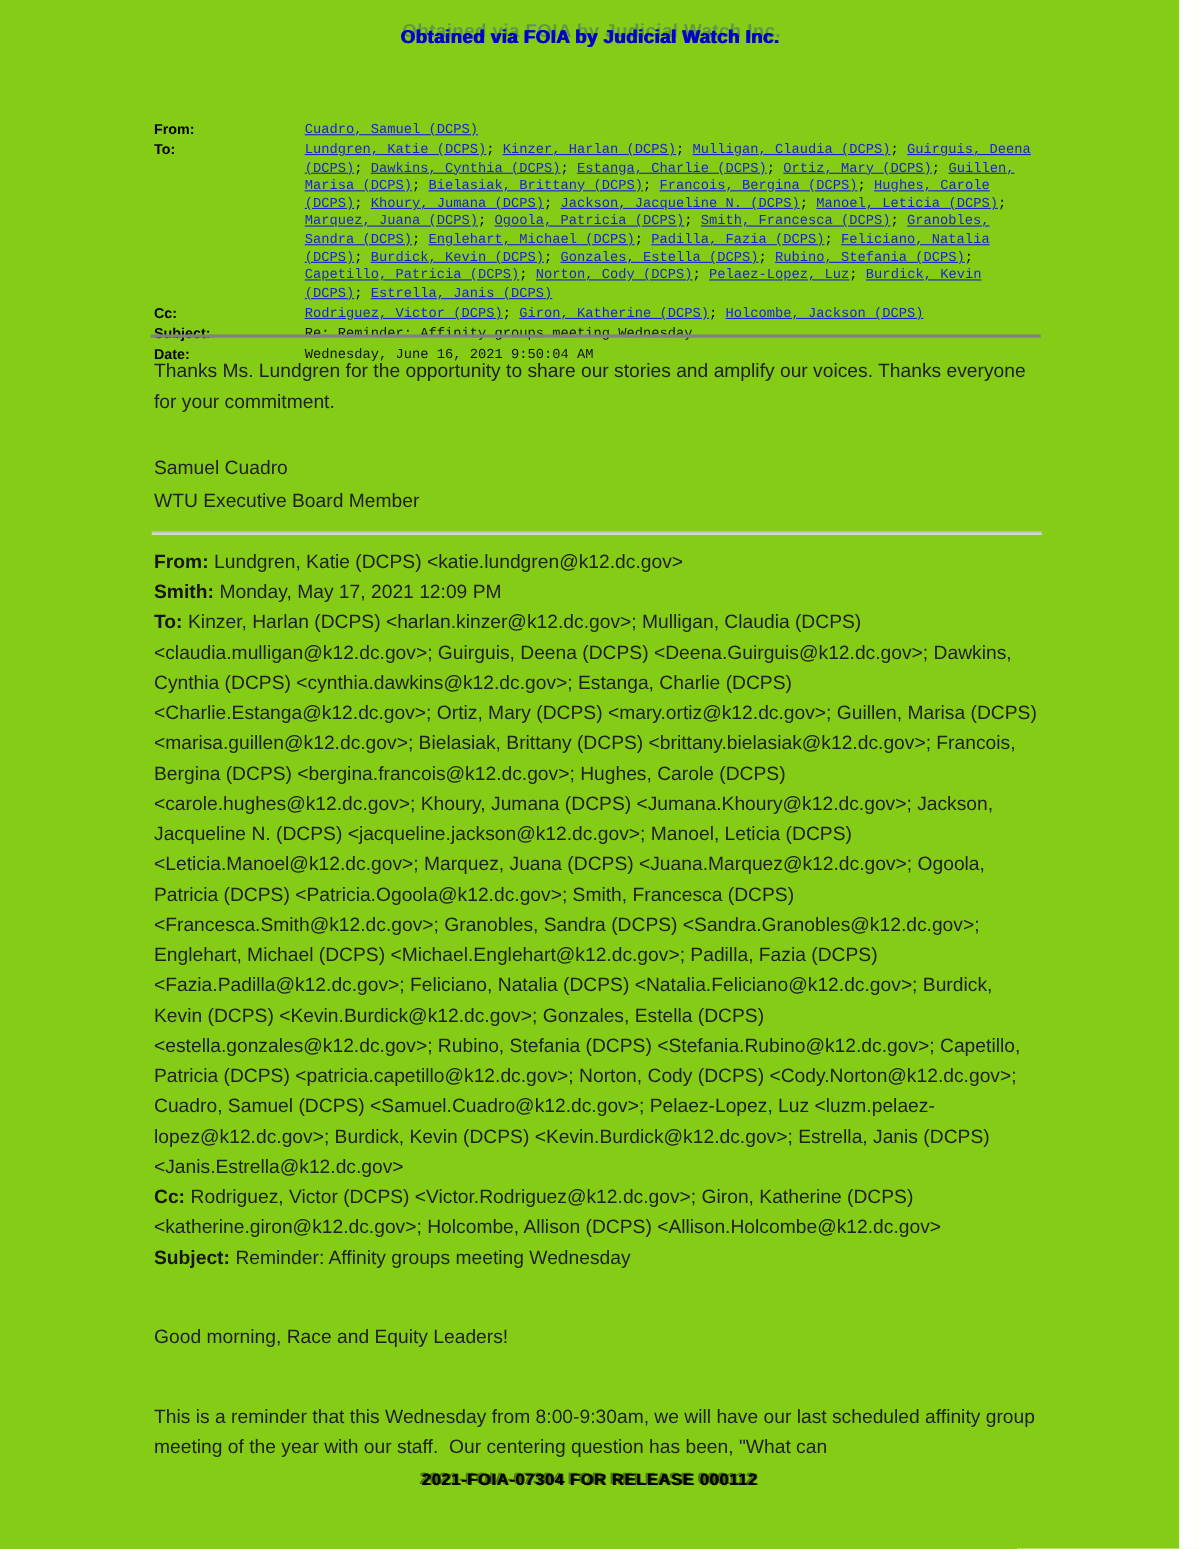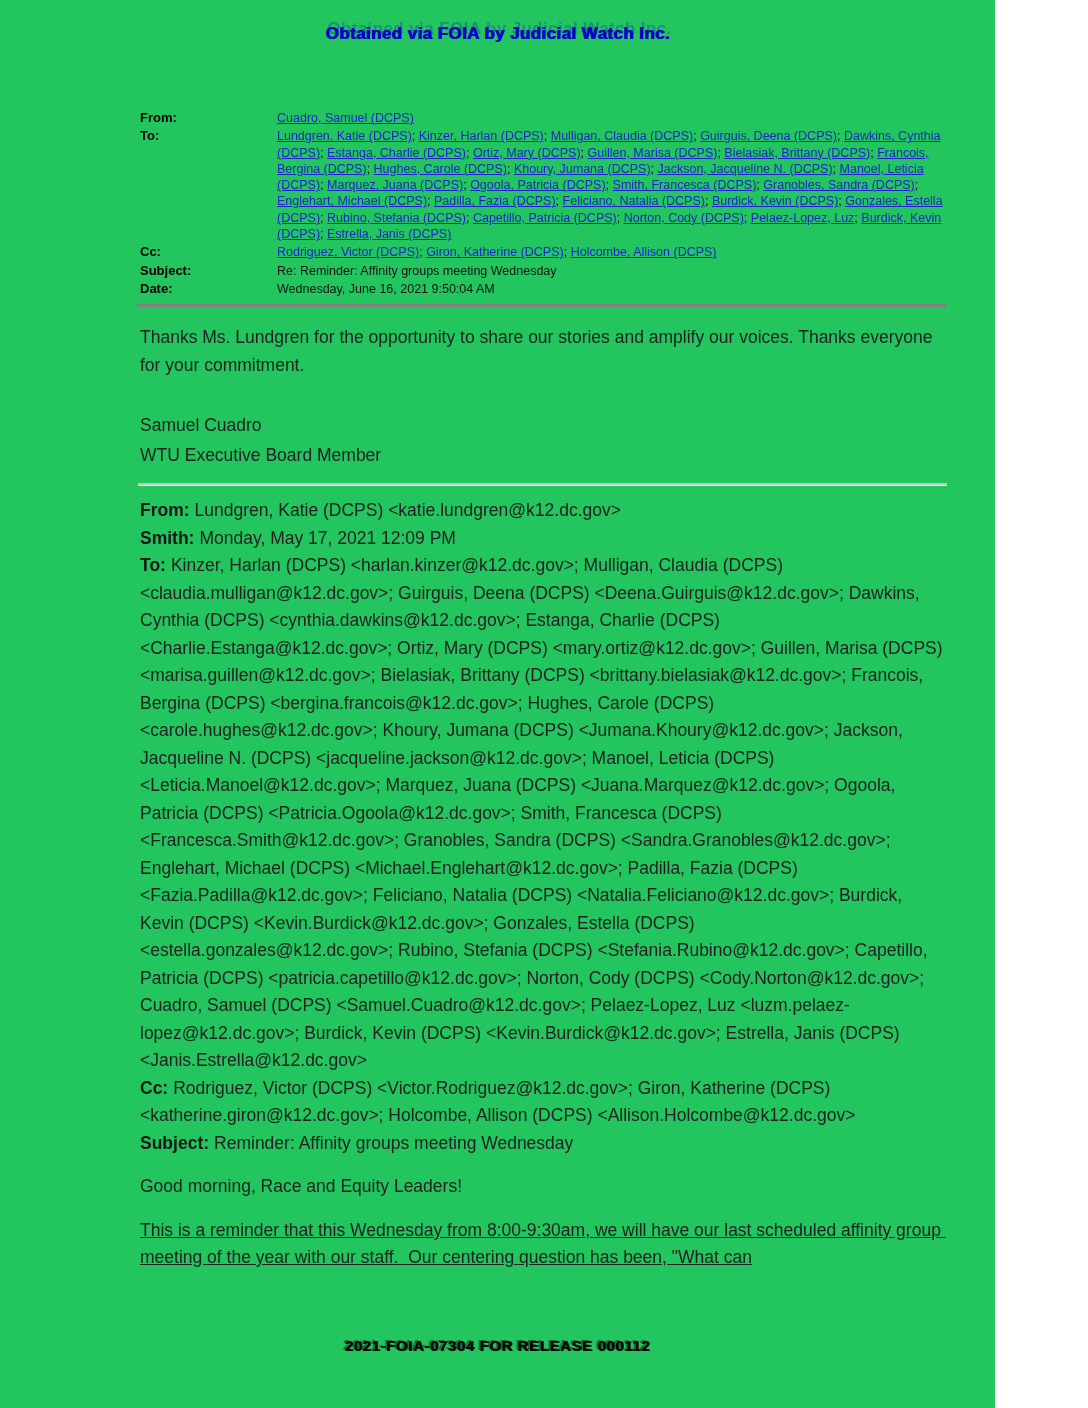--- a/index.html
+++ b/index.html
@@ -1,20 +1,20 @@
 <!DOCTYPE html>
 <html style="--link: #1f1fd0; --watermark: #0202c8; --divider_dark: #818181; --divider_light: #c2c2c2; --text: #212121;"><head>
 <meta charset="utf-8">
 <style>
   html, body { margin: 0; padding: 0; background: #ffffff; }
   .page {
     position: relative;
-    width: 995px;
+    width: 1072px;
     height: 1408px;
-    background: #22c55e;
+    background: #84cc16;
     overflow: hidden;
     font-family: "Liberation Sans", sans-serif;
     color: #212121;
   }
 
   
   .wm-top {
     position: absolute;
     top: 24px; left: 0; width: 100%;
     text-align: center;
@@ -29,21 +29,21 @@
   .hdr {
     position: absolute;
     left: 140px; top: 110px;
     width: 806px;
     font-size: 12.5px;
     line-height: 16.3px;
     color: #000;
   }
   .hrow { display: flex; margin-bottom: 2px; }
   .hlabel { flex: 0 0 137px; font-weight: bold; font-size: 13px; }
-  .hvalue { flex: 1 1 auto; }
+  .hvalue { flex: 1 1 auto; font-family: Liberation Mono, monospace; }
   .hvalue .lnk {
     color: var(--link, #1f1fd0);
     text-decoration: underline;
     cursor: pointer;
   }
   .hvalue.plain { color: #111; }
 
   .divider-dark {
     position: absolute;
     left: 137px; top: 304px;
@@ -65,22 +65,22 @@
   .sig { line-height: 30px; }
   .sig-name { }
   .divider-light {
     height: 2px;
     width: 809px;
     margin: 13px 0 11px -2px;
     background: var(--divider_light, #c2c2c2);
     border-bottom: 1px solid #e8e8e8;
   }
   .ql { font-weight: bold; margin-right: 5px; color: #161616; }
-  .spaced { margin-top: 16px; }
-  .prewrap { white-space: pre-wrap; text-decoration: underline; }
+  .spaced { margin-top: 45px; }
+  .prewrap { white-space: pre-wrap; }
 
   
   .wm-bottom {
     position: absolute;
     top: 1337px; left: 0; width: 100%;
     text-align: center;
     font-size: 15px;
     font-weight: bold;
     letter-spacing: 0.6px;
     color: #000;
@@ -98,21 +98,21 @@
     <div class="hrow">
       <div class="hlabel">From:</div>
       <div class="hvalue"><a class="lnk">Cuadro, Samuel (DCPS)</a></div>
     </div>
     <div class="hrow">
       <div class="hlabel">To:</div>
       <div class="hvalue"><a class="lnk">Lundgren, Katie (DCPS)</a>; <a class="lnk">Kinzer, Harlan (DCPS)</a>; <a class="lnk">Mulligan, Claudia (DCPS)</a>; <a class="lnk">Guirguis, Deena (DCPS)</a>; <a class="lnk">Dawkins, Cynthia (DCPS)</a>; <a class="lnk">Estanga, Charlie (DCPS)</a>; <a class="lnk">Ortiz, Mary (DCPS)</a>; <a class="lnk">Guillen, Marisa (DCPS)</a>; <a class="lnk">Bielasiak, Brittany (DCPS)</a>; <a class="lnk">Francois, Bergina (DCPS)</a>; <a class="lnk">Hughes, Carole (DCPS)</a>; <a class="lnk">Khoury, Jumana (DCPS)</a>; <a class="lnk">Jackson, Jacqueline N. (DCPS)</a>; <a class="lnk">Manoel, Leticia (DCPS)</a>; <a class="lnk">Marquez, Juana (DCPS)</a>; <a class="lnk">Ogoola, Patricia (DCPS)</a>; <a class="lnk">Smith, Francesca (DCPS)</a>; <a class="lnk">Granobles, Sandra (DCPS)</a>; <a class="lnk">Englehart, Michael (DCPS)</a>; <a class="lnk">Padilla, Fazia (DCPS)</a>; <a class="lnk">Feliciano, Natalia (DCPS)</a>; <a class="lnk">Burdick, Kevin (DCPS)</a>; <a class="lnk">Gonzales, Estella (DCPS)</a>; <a class="lnk">Rubino, Stefania (DCPS)</a>; <a class="lnk">Capetillo, Patricia (DCPS)</a>; <a class="lnk">Norton, Cody (DCPS)</a>; <a class="lnk">Pelaez-Lopez, Luz</a>; <a class="lnk">Burdick, Kevin (DCPS)</a>; <a class="lnk">Estrella, Janis (DCPS)</a></div>
     </div>
     <div class="hrow">
       <div class="hlabel">Cc:</div>
-      <div class="hvalue"><a class="lnk">Rodriguez, Victor (DCPS)</a>; <a class="lnk">Giron, Katherine (DCPS)</a>; <a class="lnk">Holcombe, Allison (DCPS)</a></div>
+      <div class="hvalue"><a class="lnk">Rodriguez, Victor (DCPS)</a>; <a class="lnk">Giron, Katherine (DCPS)</a>; <a class="lnk">Holcombe, Jackson (DCPS)</a></div>
     </div>
     <div class="hrow">
       <div class="hlabel">Subject:</div>
       <div class="hvalue plain">Re: Reminder: Affinity groups meeting Wednesday</div>
     </div>
     <div class="hrow">
       <div class="hlabel">Date:</div>
       <div class="hvalue plain">Wednesday, June 16, 2021 9:50:04 AM</div>
     </div>
   </div>

